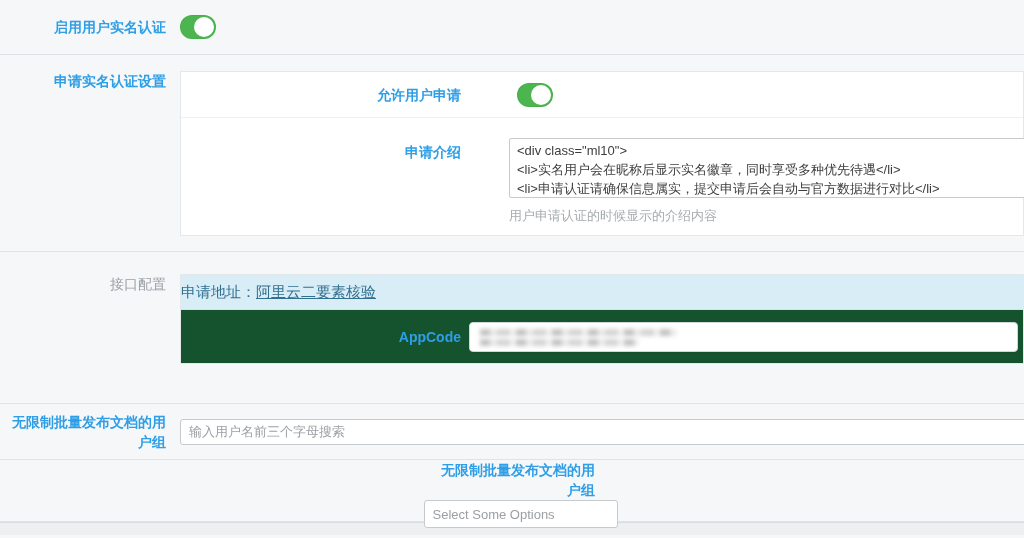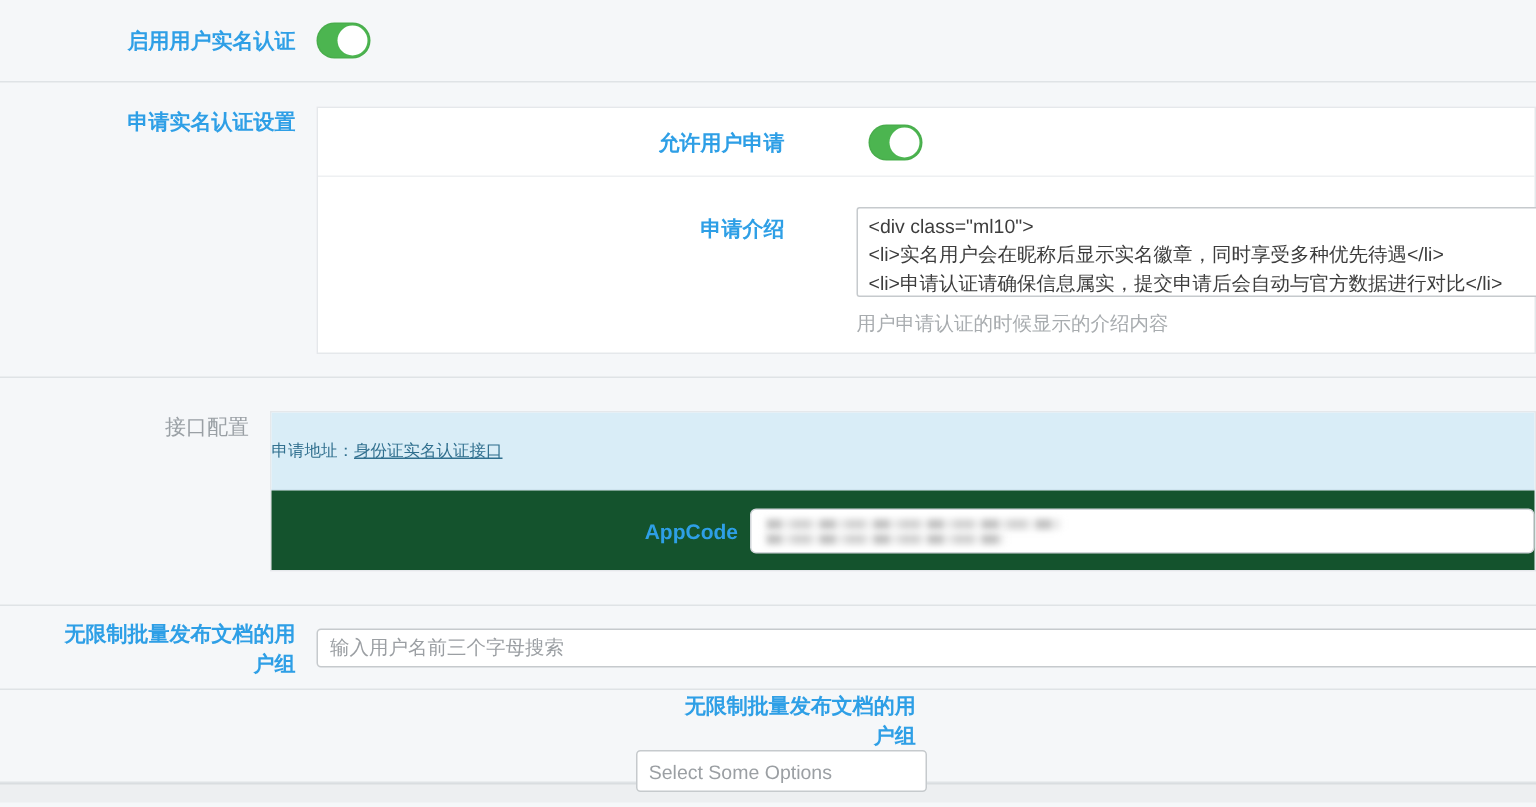--- a/index.html
+++ b/index.html
@@ -8,21 +8,21 @@
     background:#f5f7f9;
     font-family:"Liberation Sans", sans-serif;
     font-size:14px;
     color:#333;
     position:relative;
   }
   .row { width:100%; border-bottom:1px solid #dfe3e6; position:relative; }
 
   
   .lbl-col { width:166px; flex:none; text-align:right; }
-  .blue-lbl { color:#2e9fe6; font-weight:bold; font-size:14px; line-height:20px;margin-left:31px; }
+  .blue-lbl { color:#2e9fe6; font-weight:bold; font-size:14px; line-height:20px; }
   .gray-lbl { color:#9aa0a5; font-size:14px; line-height:20px; }
   .content-col { flex:1; margin-left:14px; min-width:0; }
 
   
   .row-enable { height:55px; display:flex; align-items:center; }
 
   
   .toggle {
     width:36px; height:24px; border-radius:12px;
     background:#4cb550; position:relative; cursor:pointer;
@@ -73,22 +73,22 @@
       linear-gradient(135deg, transparent 48%, #b6babd 48%, #b6babd 55%, transparent 55%,
         transparent 68%, #b6babd 68%, #b6babd 75%, transparent 75%);
     cursor:nwse-resize;
   }
   .help-text { margin-top:9px; color:#a8acaf; font-size:13px; }
 
   
   .row-aliyun { height:152px; padding-top:22px; display:flex; align-items:flex-start; }
   .panel-aliyun { }
   .info-header {
-    background:#d9edf7; height:52px; display:flex; align-items:center;
-    color:#31708f; font-size:11px;
+    background:#d9edf7; height:35px; display:flex; align-items:center;
+    color:#31708f; font-size:15px;
     border-bottom:1px solid #cfe4ef;
   }
   .info-link { color:#31708f; text-decoration:underline; cursor:pointer; }
   .aliyun-body { height:53px; display:flex; align-items:center; background:#14532d; }
   .appcode-input {
     margin-left:8px; width:549px; height:30px; background:#fff;
     border:1px solid #d2d6da; border-radius:4px; position:relative; cursor:text;
     box-shadow:0 1px 1px rgba(0,0,0,0.03);
   }
   .blur-line { position:absolute; left:10px; filter:blur(2px); height:7px;
@@ -156,21 +156,21 @@
 </div>
 
 <div class="row row-aliyun">
   <div class="lbl-col">
     <div class="gray-lbl">接口配置</div>
   </div>
   <div class="content-col">
     <div class="panel panel-aliyun">
       <div class="info-header">
         <span>申请地址：</span>
-        <a class="info-link">身份证实名认证接口</a>
+        <a class="info-link">阿里云二要素核验</a>
       </div>
       <div class="aliyun-body">
         <div class="inner-lbl blue-lbl">AppCode</div>
         <div class="appcode-input">
           <div class="blur-line l1"></div>
           <div class="blur-line l2"></div>
         </div>
       </div>
     </div>
   </div>

